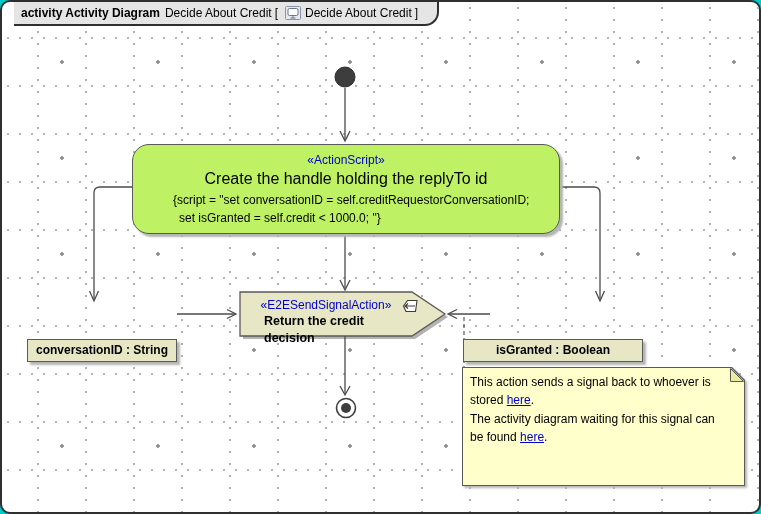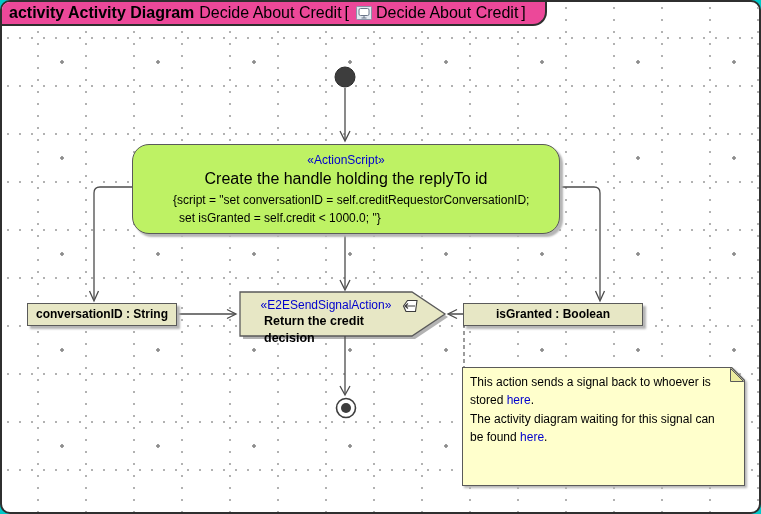--- a/index.html
+++ b/index.html
@@ -24,28 +24,28 @@
     background-image:
       radial-gradient(circle, #8d8d8d 1.5px, transparent 2px),
       radial-gradient(circle, #b2b2b2 0.9px, transparent 1.3px),
       radial-gradient(circle, #b2b2b2 0.9px, transparent 1.3px);
     background-size: 96px 96px, 12px 48px, 48px 12px;
     background-position: 12px 12px, 0px 12px, 12px 0px;
   }
 
   
   .tab {
-    position:absolute; top:0; left:0; height:22px; z-index:6;
+    position:absolute; top:0; left:12px; height:22px; z-index:6;
     display:flex; align-items:center; white-space:nowrap;
     padding:0 16px 0 7px;
-    background:#ec4899;
+    background:#e5e5e5;
     border-right:2px solid #2f2f2f;
     border-bottom:2px solid #2f2f2f;
     border-bottom-right-radius:14px;
-    font-size:16px; color:#000;
+    font-size:12px; color:#000;
   }
   .tab b { margin-right:5px; }
   .tab .sep { margin:0 3px; }
   .tab-icon { width:16px; height:14px; margin:0 4px; display:inline-block; }
 
   .overlay { position:absolute; inset:0; z-index:2; }
   .overlay path, .overlay polyline { fill:none; stroke:#4b4b4b; stroke-width:1.3; }
   .overlay .dashed { stroke-dasharray:4 3; stroke-width:1.1; }
 
   
@@ -61,21 +61,21 @@
   .stereo { color:#0000cd; font-size:12px; line-height:15px; }
   .action-title { font-size:16px; font-weight:normal; line-height:18px; margin-top:2px; }
   .script-lines { text-align:left; padding-left:40px; margin-top:3px; font-size:12px; line-height:18px; color:#000; }
   .script-line2 { padding-left:6px; }
 
   
   .pin {
     position:absolute; height:23px; z-index:3; box-sizing:border-box;
     background:#e7e7c5; border:1.2px solid #5a5a5a;
     box-shadow:3px 3px 2px #b5b5b5;
-    font-size:12px; font-weight:bold; text-align:center; line-height:20px;
+    font-size:12px; font-weight:bold; text-align:center; line-height:20px;margin-top:36px;
   }
   .pin-conv { left:25px; top:301px; width:150px; }
   .pin-isg  { left:461px; top:301px; width:180px; }
 
   
   .signal-label { position:absolute; left:238px; top:291px; width:172px; height:42px; z-index:4; }
   .signal-stereo { text-align:center; font-size:12px; line-height:15px; margin-top:5px; color:#0000cd; }
   .signal-title { font-size:12.5px; font-weight:bold; line-height:17px; padding-left:24px; text-align:left; }
   .signal-icon { position:absolute; left:399px; top:296px; width:18px; height:16px; z-index:4; }
 
@@ -87,21 +87,21 @@
             drop-shadow(2px 2px 1px #b5b5b5);
   }
   .note {
     position:relative; width:281px; height:117px; box-sizing:border-box;
     background:#ffffcc;
     clip-path: polygon(0 0, calc(100% - 13px) 0, 100% 13px, 100% 100%, 0 100%);
     padding:5px 7px 0 7px;
     font-size:12px; line-height:18.4px; color:#000;
   }
   .note-fold { position:absolute; top:0; right:0; width:14px; height:14px; }
-  .note a, .note .link { color:#0000cd; cursor:pointer; }
+  .note a, .note .link { color:#0000cd; text-decoration:underline; cursor:pointer; }
 </style>
 </head>
 <body>
 
 <div class="stage">
   <div class="frame">
     <div class="grid"></div>
 
     <svg class="overlay" width="761" height="514" viewBox="0 0 761 514">
 

